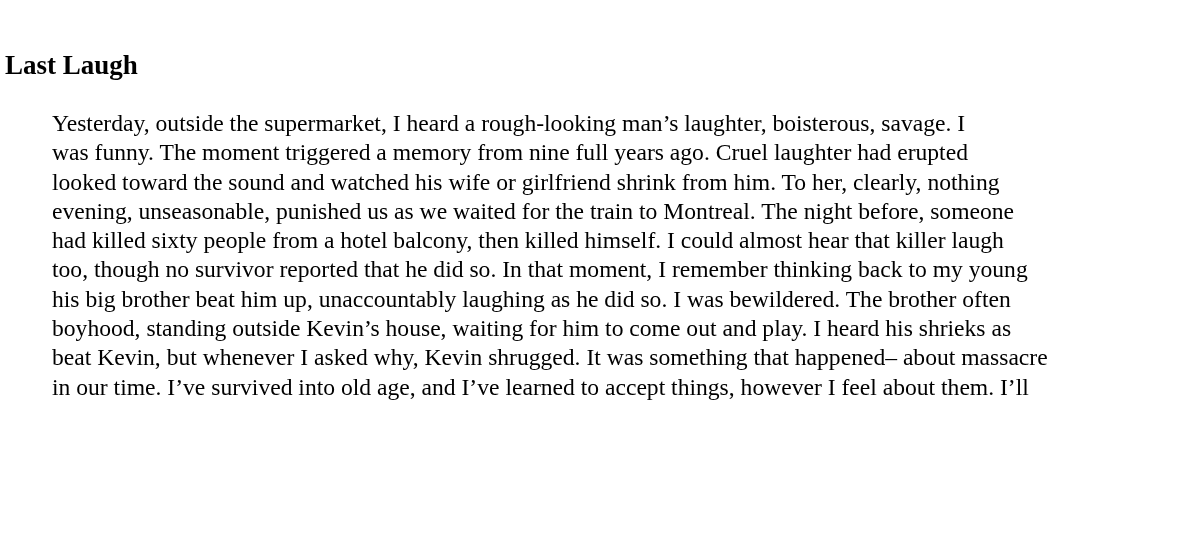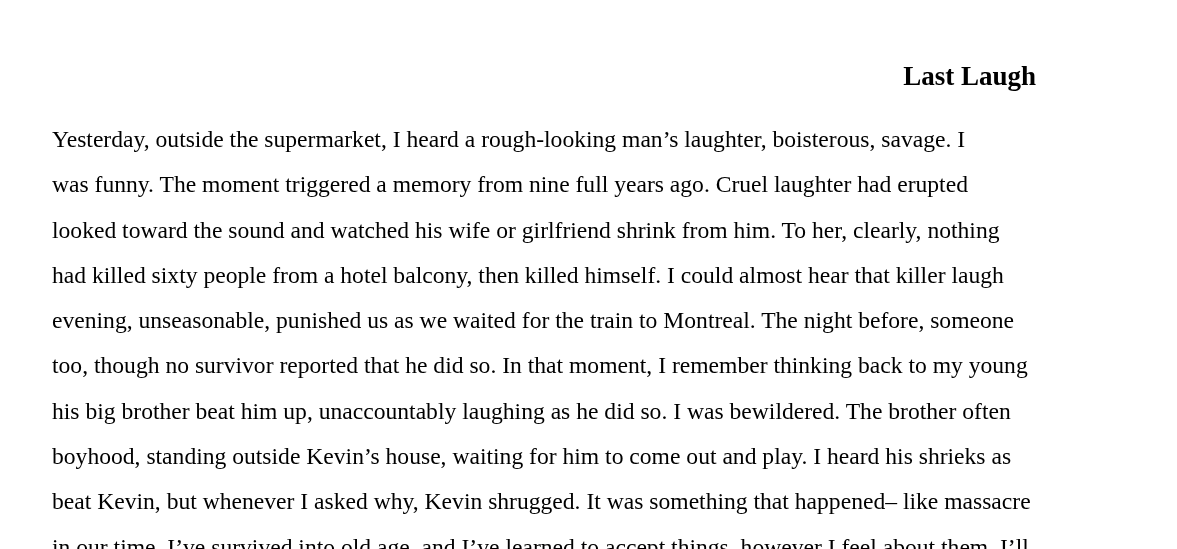--- a/index.html
+++ b/index.html
@@ -13,50 +13,49 @@
       position: relative;
       overflow: hidden;
       font-family: "Liberation Serif", "DejaVu Serif", serif;
       color: #000000;
     }
     .title {
       position: absolute;
       left: 0;
       top: 44px;
       width: 1020px;
-      text-align: right;
+      text-align: left;
       font-weight: bold;
       font-size: 27px;
       line-height: 32px;
-      margin: 16px;
+      margin: 5px;
     }
     .body {
       position: absolute;
       left: 52px;
       top: 109px;
       width: 1110px;
       font-size: 23.6px;
       line-height: 29.3px;
       margin: 0;
     }
     .line {
       display: block;
       white-space: nowrap;
-      margin-top: 16px;
     }
   </style>
 </head>
 <body>
 
 <h1 class="title">Last Laugh</h1>
 
 <p class="body">
   <span class="line">Yesterday, outside the supermarket, I heard a rough-looking man’s laughter, boisterous, savage. I</span>
   <span class="line">was funny. The moment triggered a memory from nine full years ago. Cruel laughter had erupted</span>
   <span class="line">looked toward the sound and watched his wife or girlfriend shrink from him. To her, clearly, nothing</span>
+  <span class="line">evening, unseasonable, punished us as we waited for the train to Montreal. The night before, someone</span>
   <span class="line">had killed sixty people from a hotel balcony, then killed himself. I could almost hear that killer laugh</span>
-  <span class="line">evening, unseasonable, punished us as we waited for the train to Montreal. The night before, someone</span>
   <span class="line">too, though no survivor reported that he did so. In that moment, I remember thinking back to my young</span>
   <span class="line">his big brother beat him up, unaccountably laughing as he did so. I was bewildered. The brother often</span>
   <span class="line">boyhood, standing outside Kevin’s house, waiting for him to come out and play. I heard his shrieks as</span>
-  <span class="line">beat Kevin, but whenever I asked why, Kevin shrugged. It was something that happened– like massacre</span>
+  <span class="line">beat Kevin, but whenever I asked why, Kevin shrugged. It was something that happened– about massacre</span>
   <span class="line">in our time. I’ve survived into old age, and I’ve learned to accept things, however I feel about them. I’ll</span>
 </p>
 
 </body></html>

